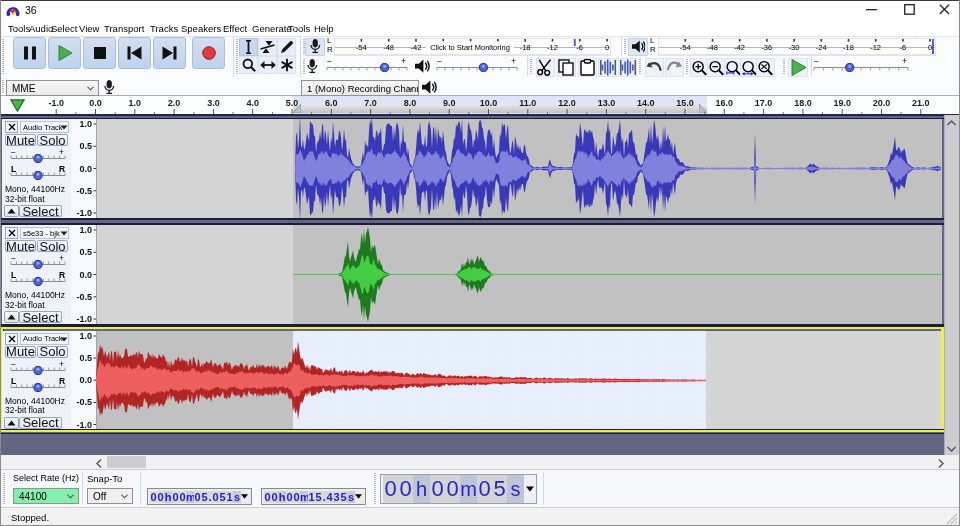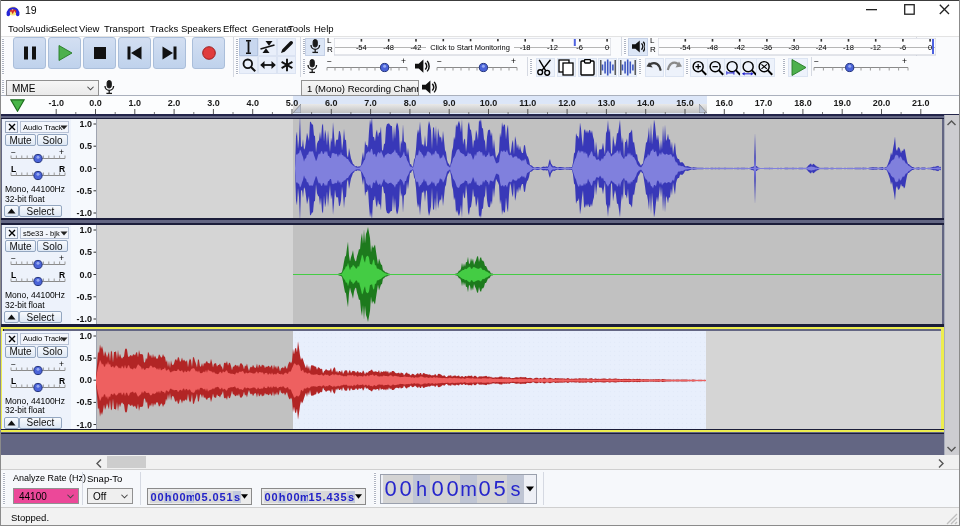--- a/index.html
+++ b/index.html
@@ -8,37 +8,37 @@
 .a{position:absolute}
 .btn{position:absolute;background:linear-gradient(#d3dff2,#bfd2ec);border:1px solid #aabeda;border-radius:3px;
  display:flex;align-items:center;justify-content:center}
 .combo{position:absolute;background:linear-gradient(#f6f6f6,#eaeaea);border:1px solid #919191;
  font-size:10px;color:#000;display:flex;align-items:center;padding-left:5px;white-space:nowrap;overflow:hidden}
 .combo .chev{position:absolute;right:4px;top:50%;margin-top:-2px;width:7px;height:5px}
 .grip{position:absolute;width:4px;background-image:repeating-linear-gradient(#fff 0 1px,#aeb4c2 1px 2px);
  background-size:2px 100%;background-repeat:repeat-y}
 .vsep{position:absolute;width:1px;background:#d5d9e2}
 .panelbtn{position:absolute;background:linear-gradient(#f8fafd,#dde7f4);border:1px solid #93a6c0;border-radius:2px;
- font-size:10px;color:#111;display:flex;align-items:center;justify-content:center}
+ font-size:13px;color:#111;display:flex;align-items:center;justify-content:center}
 </style></head>
 <body>
 <div id="win">
 <div class="a" style="left:0;top:0;width:960px;height:526px;border:1px solid #8b8b8b;border-top:none;z-index:99;pointer-events:none"></div>
     <div class="a" style="left:0;top:0;width:960px;height:20px;background:#fff"></div>
     <div class="a" style="left:0;top:0;width:960px;height:1px;background:#3c3c3c"></div>
     <div class="a" style="left:6px;top:3px">
       <svg width="14" height="14" viewBox="0 0 14 14" style="">
         <circle cx="7" cy="8" r="4.6" fill="#f6e87e"></circle>
         <path d="M3.6 8.6 l1.6 -1.8 l1.5 2.6 l1.6 -3.4 l1.4 2.6 l1.3 -1.4" stroke="#d42a2a" stroke-width="1.6" fill="none"></path>
         <path d="M2 9.4 a5.2 5.2 0 0 1 10 -0.6" stroke="#2626d8" stroke-width="2" fill="none"></path>
         <rect x="0.6" y="7.8" width="3.4" height="5.4" rx="1.6" fill="#2626d8"></rect>
         <rect x="10" y="7.8" width="3.4" height="5.4" rx="1.6" fill="#2626d8"></rect>
       </svg>
     </div>
-    <div class="a" style="left:25px;top:4px;font-size:10.5px;color:#000">19</div>
+    <div class="a" style="left:25px;top:4px;font-size:10.5px;color:#000">36</div>
     <div class="a" style="left:866px;top:9px">
       <svg width="12" height="2" viewBox="0 0 12 2" style="">
         <rect width="11" height="1.3" fill="#222"></rect>
       </svg>
     </div>
     <div class="a" style="left:904px;top:4px">
       <svg width="11" height="11" viewBox="0 0 11 11" style="">
         <rect x="0.7" y="0.7" width="9.5" height="9.5" fill="none" stroke="#222" stroke-width="1.3"></rect>
       </svg>
     </div>
@@ -792,22 +792,22 @@
       </svg>
     </div>
     <div class="a" style="left:107px;top:456px;width:39px;height:12px;background:#cdcdcd"></div>
     <div class="a" style="left:938px;top:459px">
       <svg width="6" height="9" viewBox="0 0 6 9" style="">
         <polyline points="1,0.5 5,4.5 1,8.5" fill="none" stroke="#555" stroke-width="1.4"></polyline>
       </svg>
     </div>
     <div class="a" style="left:0;top:469px;width:960px;height:38px;background:#f6f8fb;border-top:1px solid #cfcfcf"></div>
     <div class="grip" style="left:3px;top:472px;height:33px"></div>
-    <div class="a" style="left:13px;top:473px;font-size:9px;color:#000">Analyze Rate (Hz)</div>
-    <div class="combo" style="left:13px;top:488px;width:66px;height:16px;background:#ec4899">44100<svg class="chev" viewBox="0 0 8 5">
+    <div class="a" style="left:13px;top:473px;font-size:9px;color:#000">Select Rate (Hz)</div>
+    <div class="combo" style="left:13px;top:488px;width:66px;height:16px;background:#86efac">44100<svg class="chev" viewBox="0 0 8 5">
         <polyline points="0.5,0.5 4,4 7.5,0.5" fill="none" stroke="#444" stroke-width="1.2"></polyline>
       </svg></div>
     <div class="vsep" style="left:82px;top:472px;height:33px"></div>
     <div class="a" style="left:87px;top:473px;font-size:9.5px;color:#000">Snap-To</div>
     <div class="combo" style="left:87px;top:488px;width:46px;height:16px;background:#efefef">Off<svg class="chev" viewBox="0 0 8 5">
         <polyline points="0.5,0.5 4,4 7.5,0.5" fill="none" stroke="#444" stroke-width="1.2"></polyline>
       </svg></div>
     <div class="vsep" style="left:140px;top:472px;height:33px"></div>
     <div class="a" style="left:147px;top:488px;width:105px;height:17px;border:1px solid #8a8a8a;background:#ececec;display:flex;align-items:center;white-space:nowrap;padding-left:2px;font-size:11px;font-weight:bold;color:#2222c8">
       <span style="display:inline-block;background:#d8d8d8;width:7px;text-align:center">0</span>

